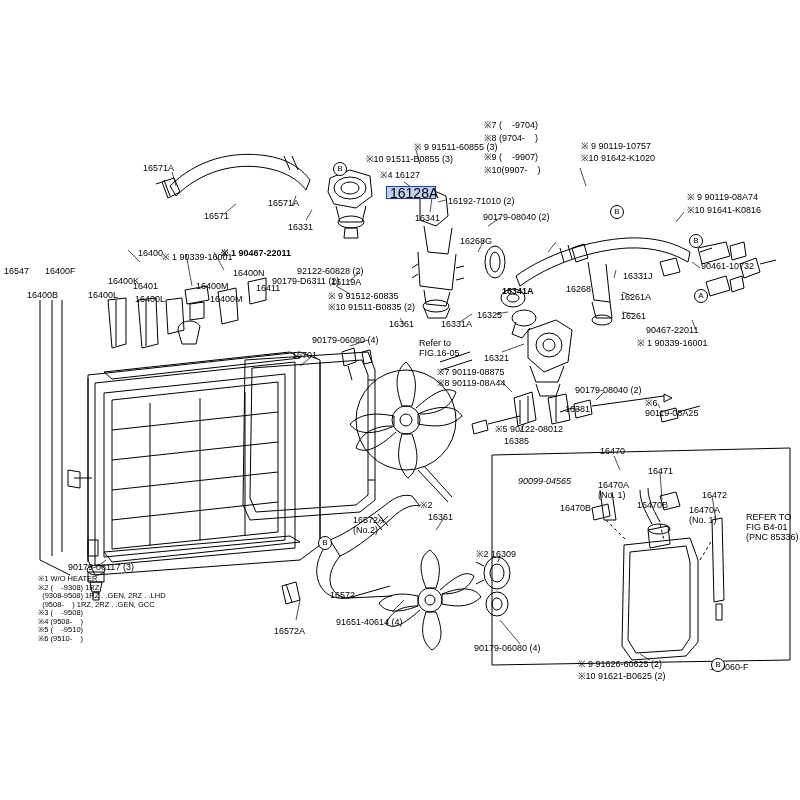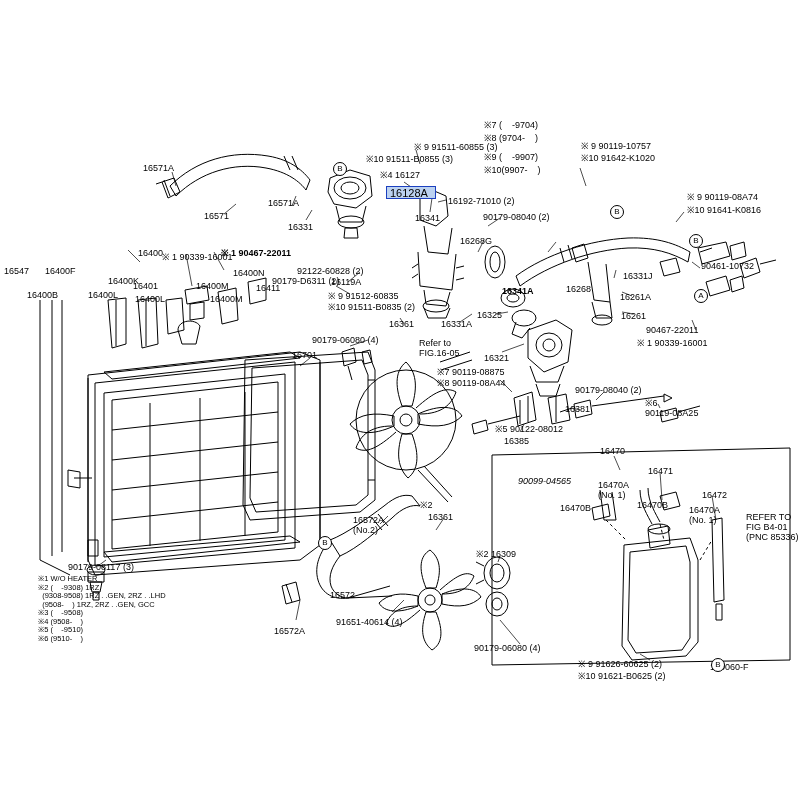--- a/index.html
+++ b/index.html
@@ -21,21 +21,21 @@
   }
   .lbl.xs{font-size:7.5px;line-height:8.5px;}
   .hl{
     position:absolute;
     border:1px solid #1b3fbf;
     background:#bcd2f0;
     box-sizing:border-box;
   }
   .hl-text{
     position:absolute;
-    font-size:11px;
+    font-size:14px;
     line-height:10px;
     color:#000;
     white-space:pre;
   }
   .circ{
     position:absolute;
     border:1px solid #000;
     border-radius:50%;
     font-size:8px;
     text-align:center;

